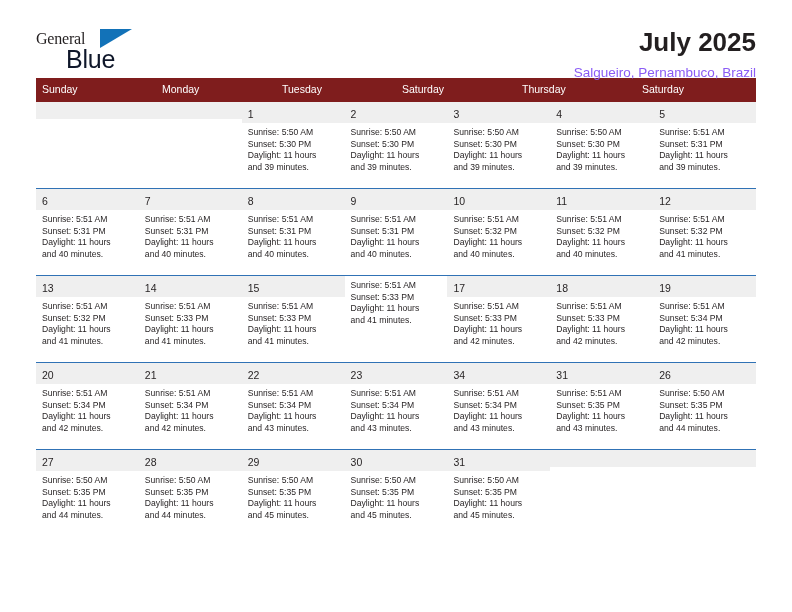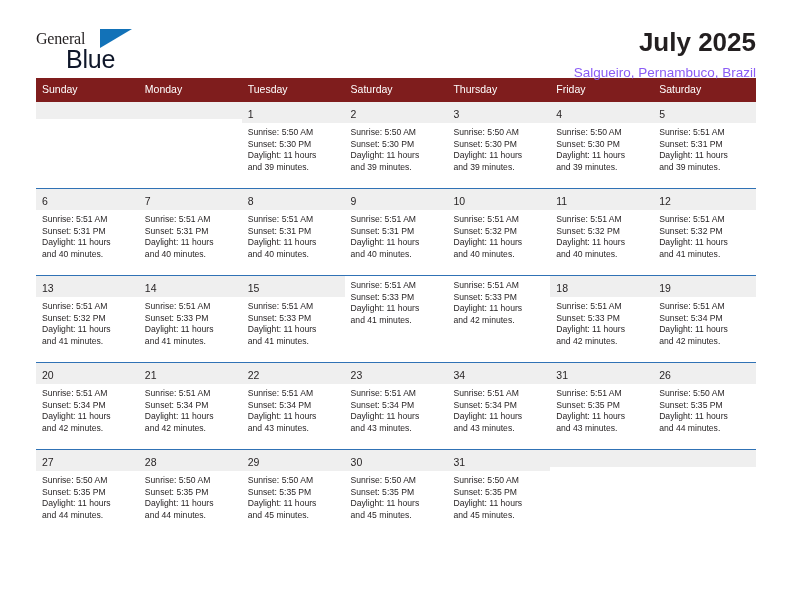--- a/index.html
+++ b/index.html
@@ -164,21 +164,20 @@
 
   </div>
 
   <div class="calendar">
     <div class="weekday-row" id="weekday-row">
         <div class="weekday">Sunday</div>
         <div class="weekday">Monday</div>
         <div class="weekday">Tuesday</div>
         <div class="weekday">Saturday</div>
         <div class="weekday">Thursday</div>
-        <div class="weekday">Friday</div>
         <div class="weekday">Saturday</div>
       </div>
     <div id="weeks-container">
         <div class="week-row">
           <div class="day-cell empty">
             <div class="day-num-band"><span class="day-num"></span></div>
             <div class="day-body"></div>
           </div>
           <div class="day-cell empty">
             <div class="day-num-band"><span class="day-num"></span></div>
@@ -325,20 +324,21 @@
           </div>
           <div class="day-cell">
             <div class="day-body">
               <div class="day-line">Sunrise: 5:51 AM</div>
               <div class="day-line">Sunset: 5:33 PM</div>
               <div class="day-line">Daylight: 11 hours</div>
               <div class="day-line">and 41 minutes.</div>
             </div>
           </div>
           <div class="day-cell">
+            <div class="day-num-band"><span class="day-num">17</span></div>
             <div class="day-body">
               <div class="day-line">Sunrise: 5:51 AM</div>
               <div class="day-line">Sunset: 5:33 PM</div>
               <div class="day-line">Daylight: 11 hours</div>
               <div class="day-line">and 42 minutes.</div>
             </div>
           </div>
           <div class="day-cell">
             <div class="day-num-band"><span class="day-num">18</span></div>
             <div class="day-body">

